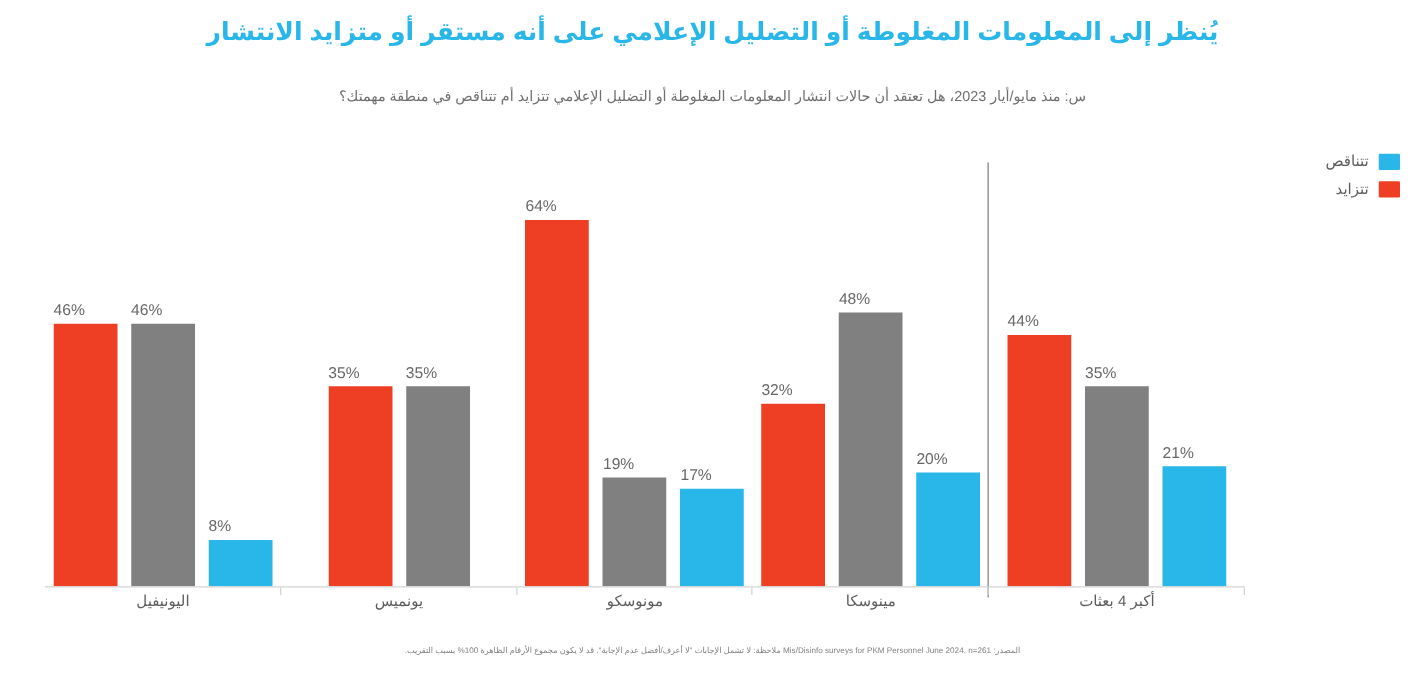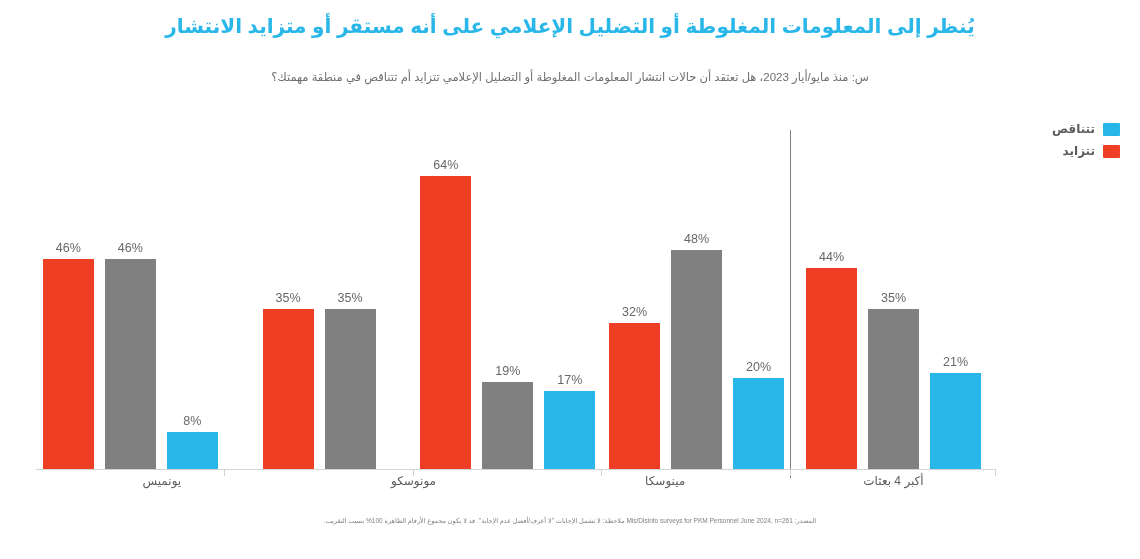--- a/index.html
+++ b/index.html
@@ -42,21 +42,20 @@
     left:1000px;
     width:120px;
     direction:rtl;
   }
   .legend-row{
     display:flex;
     align-items:center;
     justify-content:flex-start;
     height:22px;
     gap:8px;
-    font-weight:bold;
   }
   .legend-swatch{
     width:17px;height:13px;
     flex:0 0 auto;
     border-radius:1px;
   }
   .legend-label{
     font-size:12px;
     color:#5c5c5c;
     white-space:nowrap;
@@ -103,21 +102,20 @@
   }
   .group.first{flex:0 0 205px;}
   .group.rest{flex:1 1 0;}
   .bar-wrap{
     position:relative;
     width:51px;
     height:100%;
     display:flex;
     flex-direction:column;
     justify-content:flex-end;
-    align-items:center;
   }
   .bar-value{
     font-size:12.5px;
     color:#676767;
     margin-bottom:4px;
     direction:ltr;
     white-space:nowrap;
   }
   .bar{
     width:100%;
@@ -259,17 +257,18 @@
         </div>
       </div>
     <div class="baseline"></div>
   </div>
 
   <div class="xlabels" id="xlabels">
       <div class="xlabel first">أكبر 4 بعثات</div>
       <div class="xlabel rest">مينوسكا</div>
       <div class="xlabel rest">مونوسكو</div>
       <div class="xlabel rest">يونميس</div>
+      <div class="xlabel rest">اليونيفيل</div>
     </div>
 
   <div class="footnote">المصدر: Mis/Disinfo surveys for PKM Personnel June 2024, n=261 ملاحظة: لا تشمل الإجابات "لا أعرف/أفضل عدم الإجابة". قد لا يكون مجموع الأرقام الظاهرة 100% بسبب التقريب.</div>
 
 </div>
 
 </body></html>

